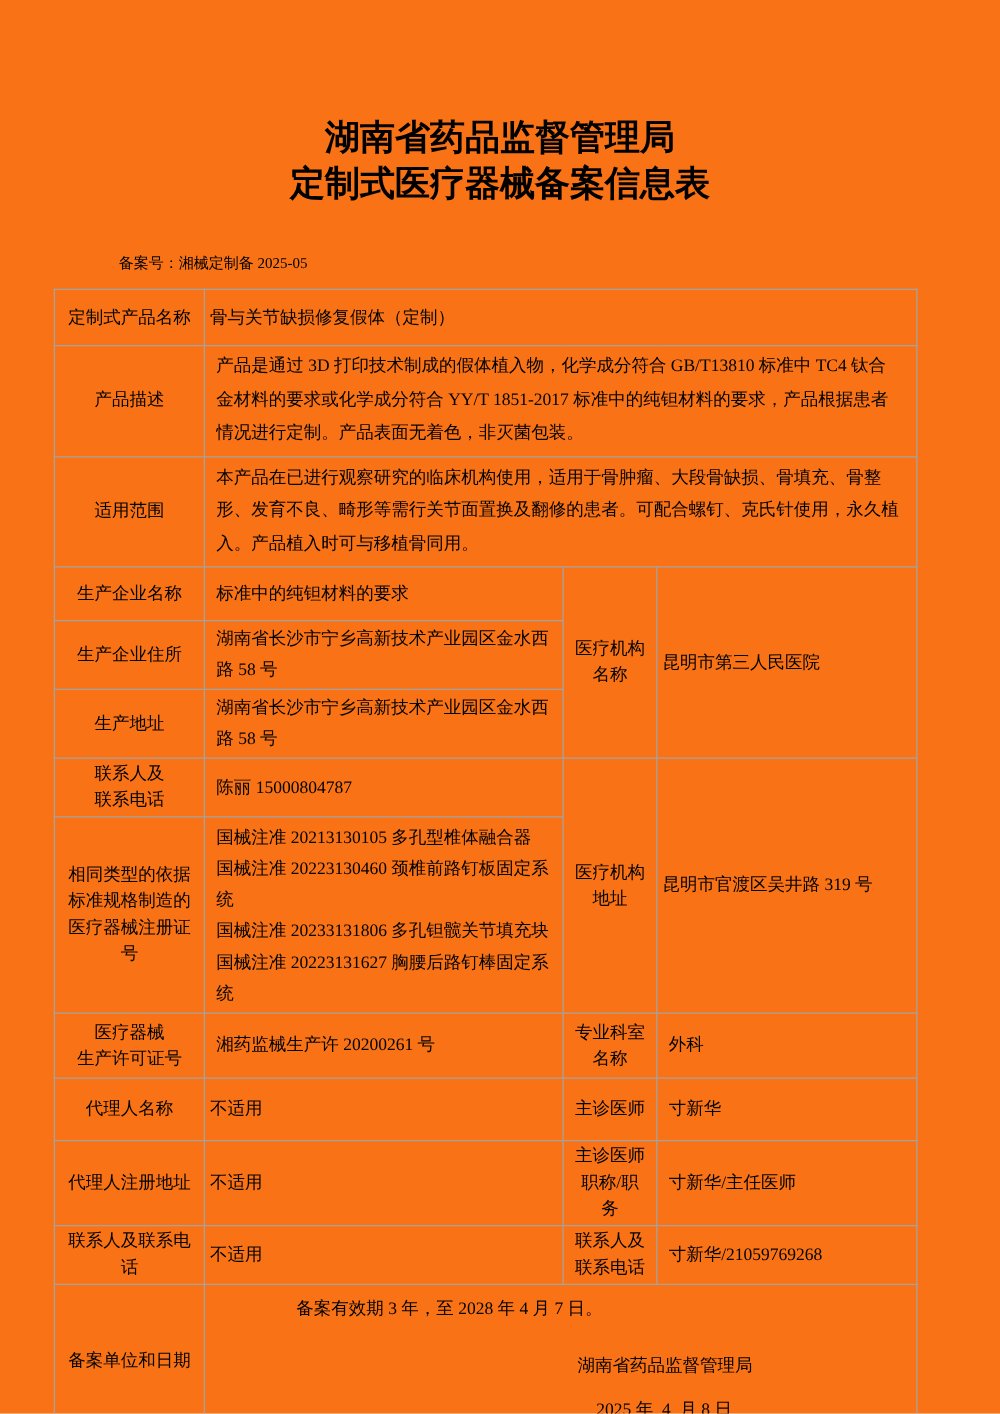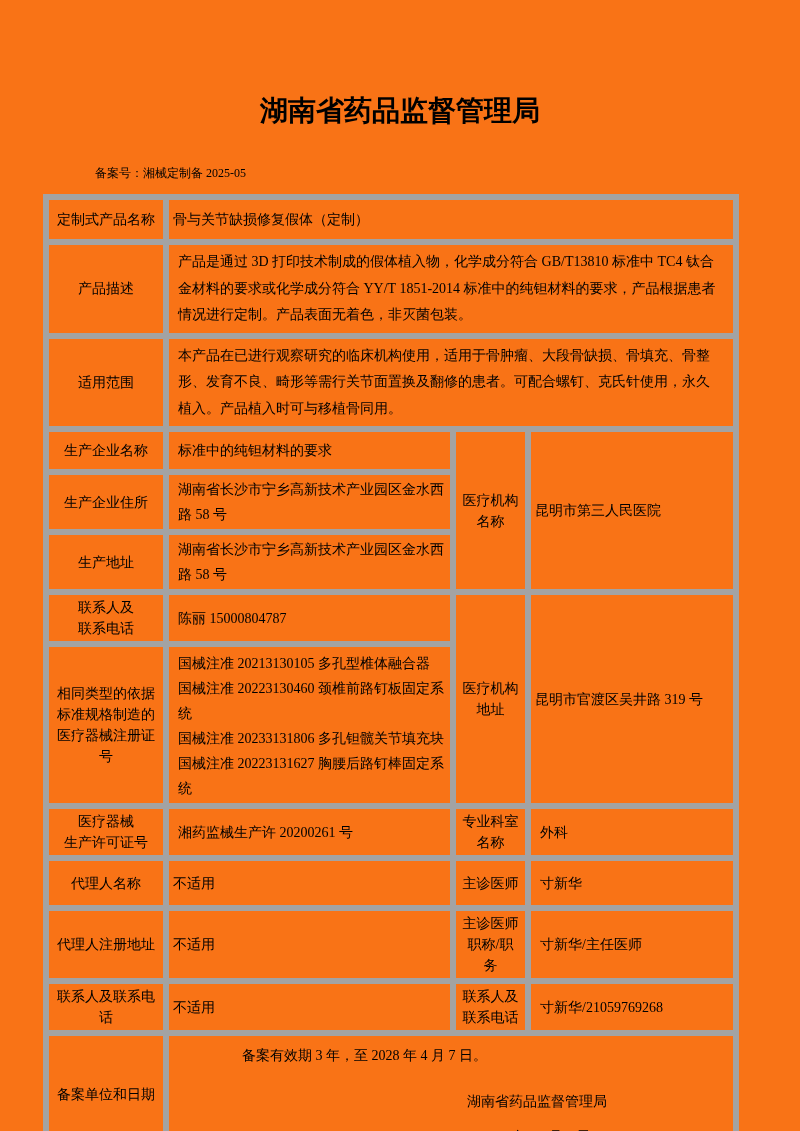--- a/index.html
+++ b/index.html
@@ -28,21 +28,21 @@
     font-size: 12px;
     line-height: 21px;
   }
   table.filing-table {
     border-collapse: collapse;
     table-layout: fixed;
     margin: 10px 0 0 43px;
     width: 690px;
   }
   .filing-table th, .filing-table td {
-    border: 6px solid #a3a3a3;
+    border: 1px solid #a3a3a3;
     font-size: 14px;
     font-weight: normal;
     vertical-align: middle;
     overflow: hidden;
   }
   th.label {
     text-align: center;
     white-space: pre-line;
     line-height: 21px;
     padding: 2px 3px;
@@ -71,41 +71,42 @@
   .filing-org      { margin: 25px 0 0 297px; }
   .filing-date     { margin: 14px 0 0 312px; white-space: pre; }
 </style>
 </head>
 <body>
 
 <div class="page">
 
   <div class="doc-title">
     <div>湖南省药品监督管理局</div>
+    <div>定制式医疗器械备案信息表</div>
   </div>
 
   <div class="filing-no"><span>备案号：</span><span>湘械定制备 2025-05</span></div>
 
   <table class="filing-table">
     <colgroup>
       <col style="width:120px">
       <col style="width:287px">
       <col style="width:75px">
       <col style="width:208px">
     </colgroup>
 
     <tbody>
         <tr style="height:45px">
       <th class="label">定制式产品名称</th>
       <td class="value-center" colspan="3">骨与关节缺损修复假体（定制）</td>
     </tr>
 
     <tr style="height:80px">
       <th class="label">产品描述</th>
-      <td class="para" colspan="3">产品是通过 3D 打印技术制成的假体植入物，化学成分符合 GB/T13810 标准中 TC4 钛合金材料的要求或化学成分符合 YY/T 1851-2014 标准中的纯钽材料的要求，产品根据患者情况进行定制。产品表面无着色，非灭菌包装。</td>
+      <td class="para" colspan="3">产品是通过 3D 打印技术制成的假体植入物，化学成分符合 GB/T13810 标准中 TC4 钛合金材料的要求或化学成分符合 YY/T 1851-2017 标准中的纯钽材料的要求，产品根据患者情况进行定制。产品表面无着色，非灭菌包装。</td>
     </tr>
 
     <tr style="height:80px">
       <th class="label">适用范围</th>
       <td class="para" colspan="3">本产品在已进行观察研究的临床机构使用，适用于骨肿瘤、大段骨缺损、骨填充、骨整形、发育不良、畸形等需行关节面置换及翻修的患者。可配合螺钉、克氏针使用，永久植入。产品植入时可与移植骨同用。</td>
     </tr>
 
     <tr style="height:43px">
       <th class="label">生产企业名称</th>
       <td class="value">标准中的纯钽材料的要求</td>

